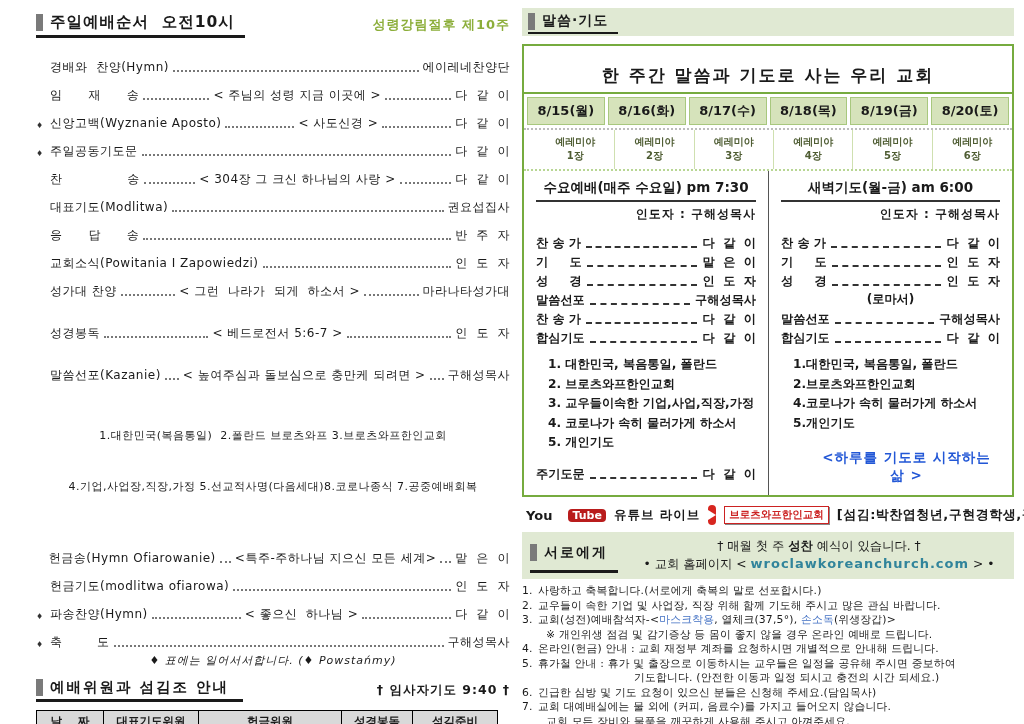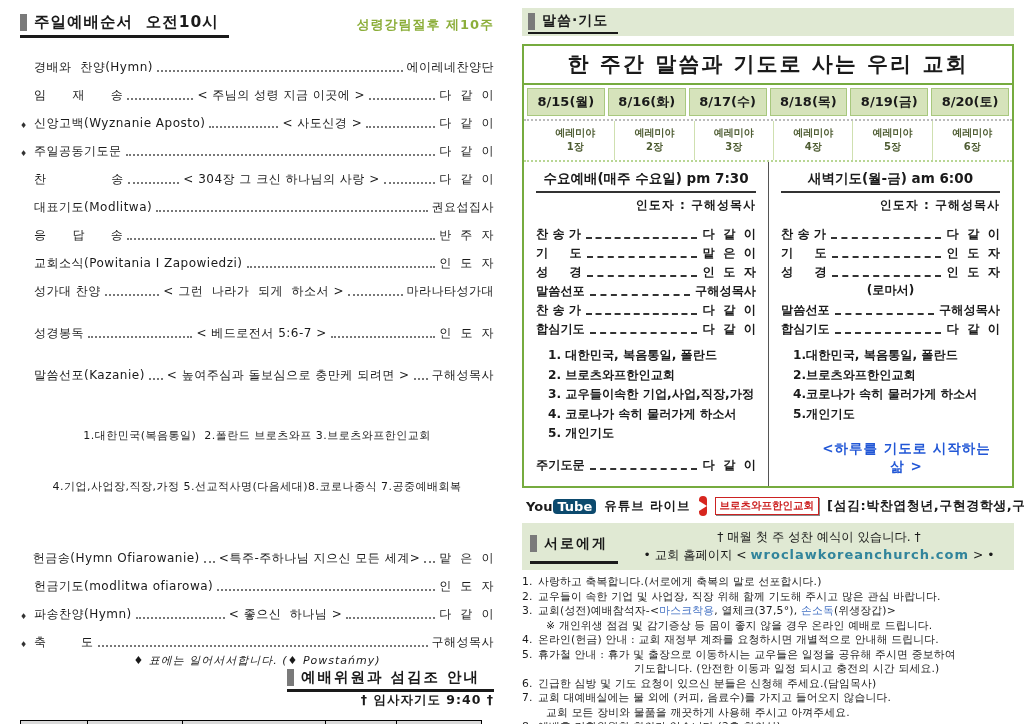--- a/index.html
+++ b/index.html
@@ -1,53 +1,53 @@
 <!DOCTYPE html>
 <html><head>
 <meta charset="utf-8">
 <style>
   html,body{margin:0;padding:0;width:1024px;height:724px;overflow:hidden;background:#fff;
     font-family:"DejaVu Sans",sans-serif;color:#1a1a1a;}
   .page{position:absolute;top:0;height:724px;box-sizing:border-box;}
-  #page-left{left:0;width:512px;padding:12px 18px 0 20px;}
+  #page-left{left:16px;width:512px;padding:12px 18px 0 20px;}
   #page-right{left:512px;width:512px;padding:8px 10px 0 10px;}
 
   
   .sec-head{display:flex;align-items:flex-end;justify-content:space-between;}
   .sec-title{display:inline-flex;align-items:center;font-weight:bold;font-size:15.5px;
     border-bottom:3px solid #1a1a1a;padding:0 10px 2px 0;letter-spacing:1px;white-space:pre;}
   .bar{display:inline-block;width:7px;height:17px;background:#7a7a7a;margin-right:7px;}
   .season{color:#8cae3a;font-weight:bold;font-size:13px;letter-spacing:1px;padding-bottom:4px;}
 
   
   #worship-a,#worship-b{margin-top:10px;}
   .w-line{display:flex;align-items:flex-end;height:28px;white-space:nowrap;font-size:12px;letter-spacing:0.5px;}
   .w-line.gap{margin-top:14px;}
   .w-bullet{width:14px;font-size:8px;color:#333;padding-bottom:2px;}
   .w-label,.w-title,.w-right{white-space:pre;}
   .lead{flex:1 1 12px;min-width:10px;border-bottom:2px dotted #777;margin:0 4px 4px 4px;}
   .intercession{margin:9px 0 3px 0;text-align:center;font-size:11px;line-height:17px;letter-spacing:0.5px;white-space:pre;}
   .standing-note{text-align:center;font-size:11px;margin-top:2px;letter-spacing:1px;font-style:italic;}
 
   
-  #committee-head{flex-direction:column;}
+  #committee-head{margin-top:10px;}
   .sec-title2{display:inline-flex;align-items:center;font-weight:bold;font-size:14.5px;
     border-bottom:3px solid #1a1a1a;padding:0 14px 2px 0;letter-spacing:2px;}
   .prayer-time{font-weight:bold;font-size:12.5px;padding-bottom:3px;letter-spacing:1px;}
   table.committee{border-collapse:collapse;margin-top:8px;font-size:11px;}
   table.committee th,table.committee td{border:1.5px solid #000;text-align:center;
     padding:2px 2px;white-space:pre;height:16px;}
   table.committee th{background:#d9d9d9;font-weight:bold;font-size:11.5px;}
 
   
   .band{background:#e0e9d3;padding:4px 6px 2px 6px;display:flex;align-items:flex-end;}
   .band .sec-title{font-size:14px;border-bottom-width:2.5px;}
   .green-box{border:2px solid #76ab3f;margin-top:8px;background:#fff;}
-  .box-title{text-align:center;font-weight:bold;font-size:21px;letter-spacing:2px;
-    padding:4px 0 5px 0;border-bottom:2px solid #76ab3f;white-space:nowrap;}
+  .box-title{text-align:center;font-weight:bold;font-size:17px;letter-spacing:2px;
+    padding:18px 0 5px 0;border-bottom:2px solid #76ab3f;white-space:nowrap;}
   .day-grid{display:grid;grid-template-columns:repeat(6,1fr);gap:3px;background:#fff;padding:3px;}
   .day-cell{background:#d6e3bb;border:1px solid #a8c87e;text-align:center;font-weight:bold;
     font-size:13px;padding:4px 0;white-space:nowrap;}
   .scr-grid{display:grid;grid-template-columns:repeat(6,1fr);border-top:2px dotted #bbb;
     border-bottom:2px dotted #b8d694;padding-left:12px;}
   .scr-cell{text-align:center;font-size:10px;font-weight:bold;color:#4f5d33;padding:5px 0 6px 0;
     line-height:14px;border-right:1px solid #cfe0b0;}
   .scr-cell:last-child{border-right:none;}
   .cols{display:grid;grid-template-columns:1fr 1fr;}
   .col{padding:8px 12px 10px 12px;}
@@ -59,32 +59,32 @@
   .s-label,.s-right{white-space:pre;}
   .dash{flex:1 1 10px;min-width:8px;border-bottom:2px dashed #333;margin:0 5px 4px 5px;}
   .s-note{text-align:center;font-weight:bold;font-size:12.2px;height:19px;line-height:19px;}
   .p-list{margin-top:8px;padding-left:12px;font-weight:bold;font-size:12.2px;line-height:19.5px;white-space:nowrap;}
   .col-footer{margin-top:11px;}
   .blue-note{margin-top:16px;text-align:center;font-weight:bold;font-size:13.5px;color:#2257d6;letter-spacing:1px;margin-left:32px;}
 
   
   .yt-row{display:flex;align-items:center;gap:8px;margin:8px 2px 0 4px;white-space:nowrap;}
   .yt-logo{font-weight:bold;font-size:13px;display:flex;align-items:center;}
-  .yt-tube{background:#0c4a6e;color:#fff;border-radius:4px;padding:0 4px;margin-left:1px;font-size:13px;}
+  .yt-tube{background:#b91c1c;color:#fff;border-radius:4px;padding:0 4px;margin-left:16px;font-size:11px;}
   .yt-live{font-weight:bold;font-size:12.5px;letter-spacing:1px;}
   .yt-play{width:30px;height:20px;background:#d7261f;border-radius:5px;display:flex;align-items:center;justify-content:center;}
   .yt-play::after{content:"";border-left:8px solid #fff;border-top:5px solid transparent;border-bottom:5px solid transparent;}
   .yt-channel{border:1.5px solid #cc2222;color:#cc2222;font-weight:bold;font-size:10.5px;padding:1px 4px;box-shadow:1px 1px 0 #888;}
   .yt-serving{font-weight:bold;font-size:13px;letter-spacing:0.5px;}
 
   
   .notice-band{background:#e0e9d3;margin-top:7px;padding:5px 8px 6px 8px;display:flex;gap:14px;}
   .notice-band .sec-title{font-size:14px;letter-spacing:2px;background:transparent;}
   .notice-center{flex:1;text-align:center;font-size:12.3px;line-height:18px;white-space:nowrap;}
-  .bold{font-weight:normal;text-align:right;}
+  .bold{font-weight:bold;text-align:right;}
   .url{color:#31849b;font-weight:bold;font-size:13px;letter-spacing:1px;}
 
   
   #announcements{margin-top:5px;font-size:10.8px;line-height:14.5px;}
   .ann-row{white-space:nowrap;letter-spacing:0.2px;}
   .ann-num{display:inline-block;width:16px;}
   .c-blue{color:#4472c4;}
 </style>
 </head>
 <body>

